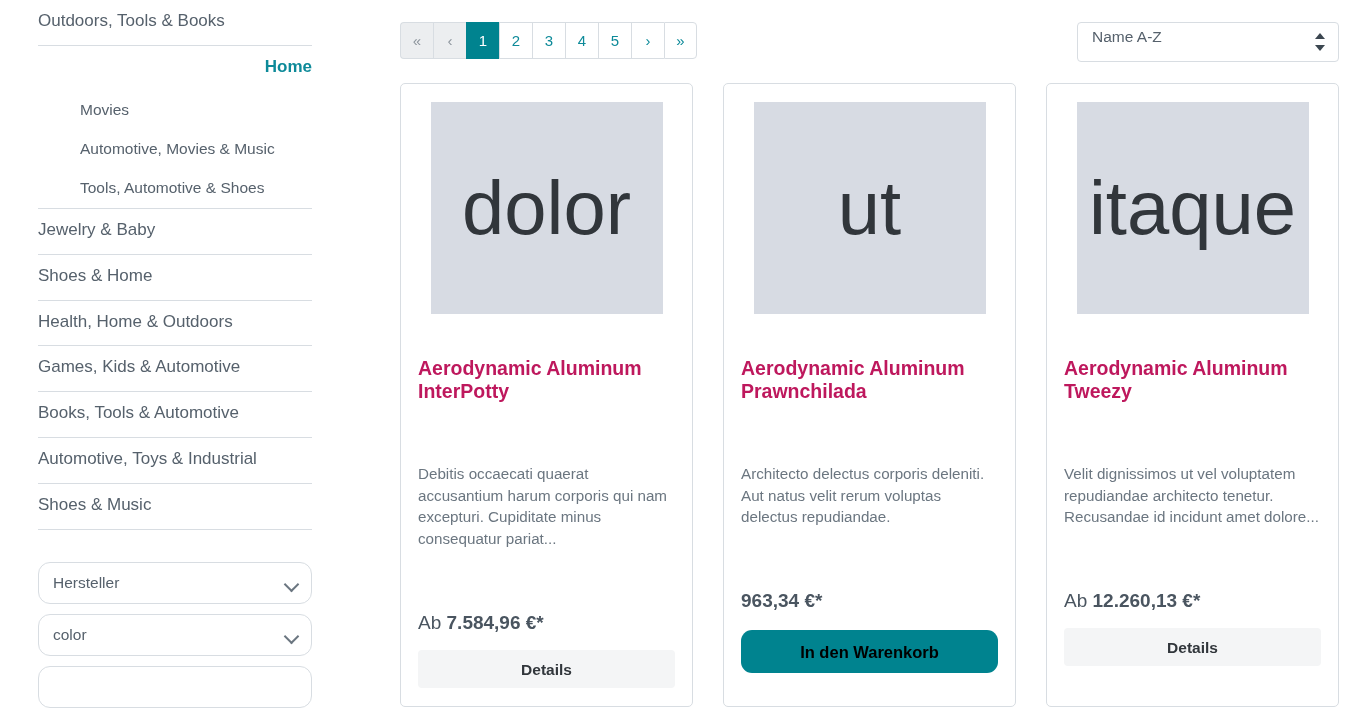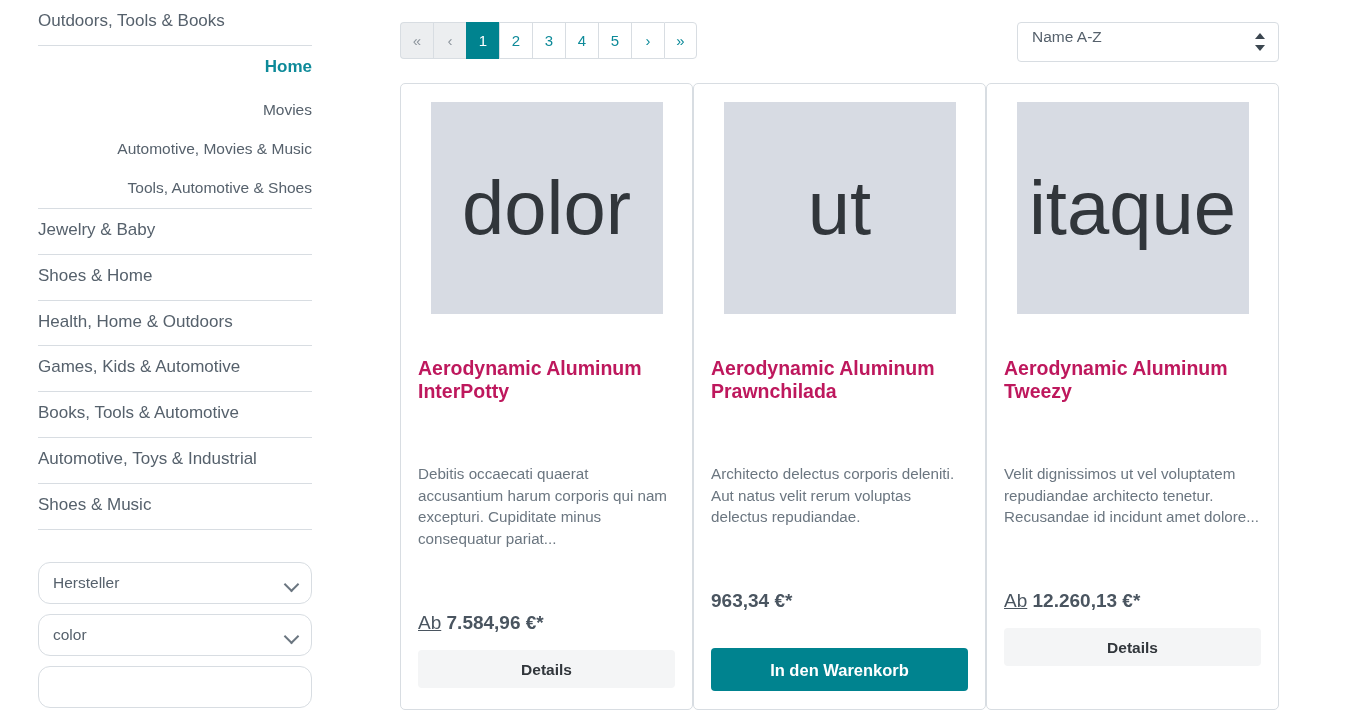--- a/index.html
+++ b/index.html
@@ -39,21 +39,21 @@
     color: #56616c;
     text-decoration: none;
     cursor: pointer;
   }
   .nav-item.active > .nav-link {
     color: #0d8a99;
     font-weight: bold;
     text-align: right;
   }
   .sub-list { list-style: none; margin: 0; padding: 0 0 0 0; }
-  .sub-item { font-size: 15.5px; text-align: right; }
+  .sub-item { font-size: 15.5px; }
   .sub-link {
     display: block;
     padding: 9px 0 9px 42px;
     color: #56616c;
     text-decoration: none;
     cursor: pointer;
   }
   .nav-item.has-children { border-bottom: none; }
   .nav-group-end { border-bottom: 1px solid #d8dde2; }
 
@@ -167,20 +167,21 @@
     width: 0; height: 0;
     border-left: 5px solid transparent;
     border-right: 5px solid transparent;
   }
   .sort-arrows i.up { border-bottom: 6px solid #3b4650; }
   .sort-arrows i.dn { border-top: 6px solid #3b4650; }
 
   
   .grid {
     display: flex;
+    gap: 30px;
     padding-left: 60px;
     padding-top: 21px;
   }
   .card {
     width: 293px;
     flex: 0 0 293px;
     background: #fff;
     border: 1px solid #d8dde2;
     border-radius: 5px;
     padding: 16px 17px 18px 17px;
@@ -223,21 +224,21 @@
     color: #6b7680;
     line-height: 1.42;
     margin-top: 60px;
     min-height: 64px;
   }
   .card-price {
     font-size: 19px;
     color: #4a5560;
     margin-top: 47px;
   }
-  .price-prefix { font-weight: normal; text-decoration: underline; }
+  .price-prefix { font-weight: normal; }
   .price-val { font-weight: bold; }
 
   .btn {
     display: block;
     width: 100%;
     margin-top: 16px;
     border: none;
     border-radius: 4px;
     font-family: "Liberation Sans", sans-serif;
     cursor: pointer;
@@ -246,26 +247,27 @@
   .btn-details {
     background: #f4f5f6;
     color: #31363b;
     font-size: 15.5px;
     font-weight: bold;
     height: 38px;
     line-height: 38px;
   }
   .btn-cart {
     background: #00838f;
-    color: #ffffff;
+    color: #000000;
     font-size: 16.5px;
     font-weight: bold;
     height: 43px;
     line-height: 43px;
-    margin-top: 36px;
+    margin-top: 18px;
+    border-radius: 11px;
   }
 </style>
 </head>
 <body>
 
 <div class="page">
 
   <aside class="sidebar">
     <ul class="nav-list" id="nav-list">
         <li class="nav-item">

